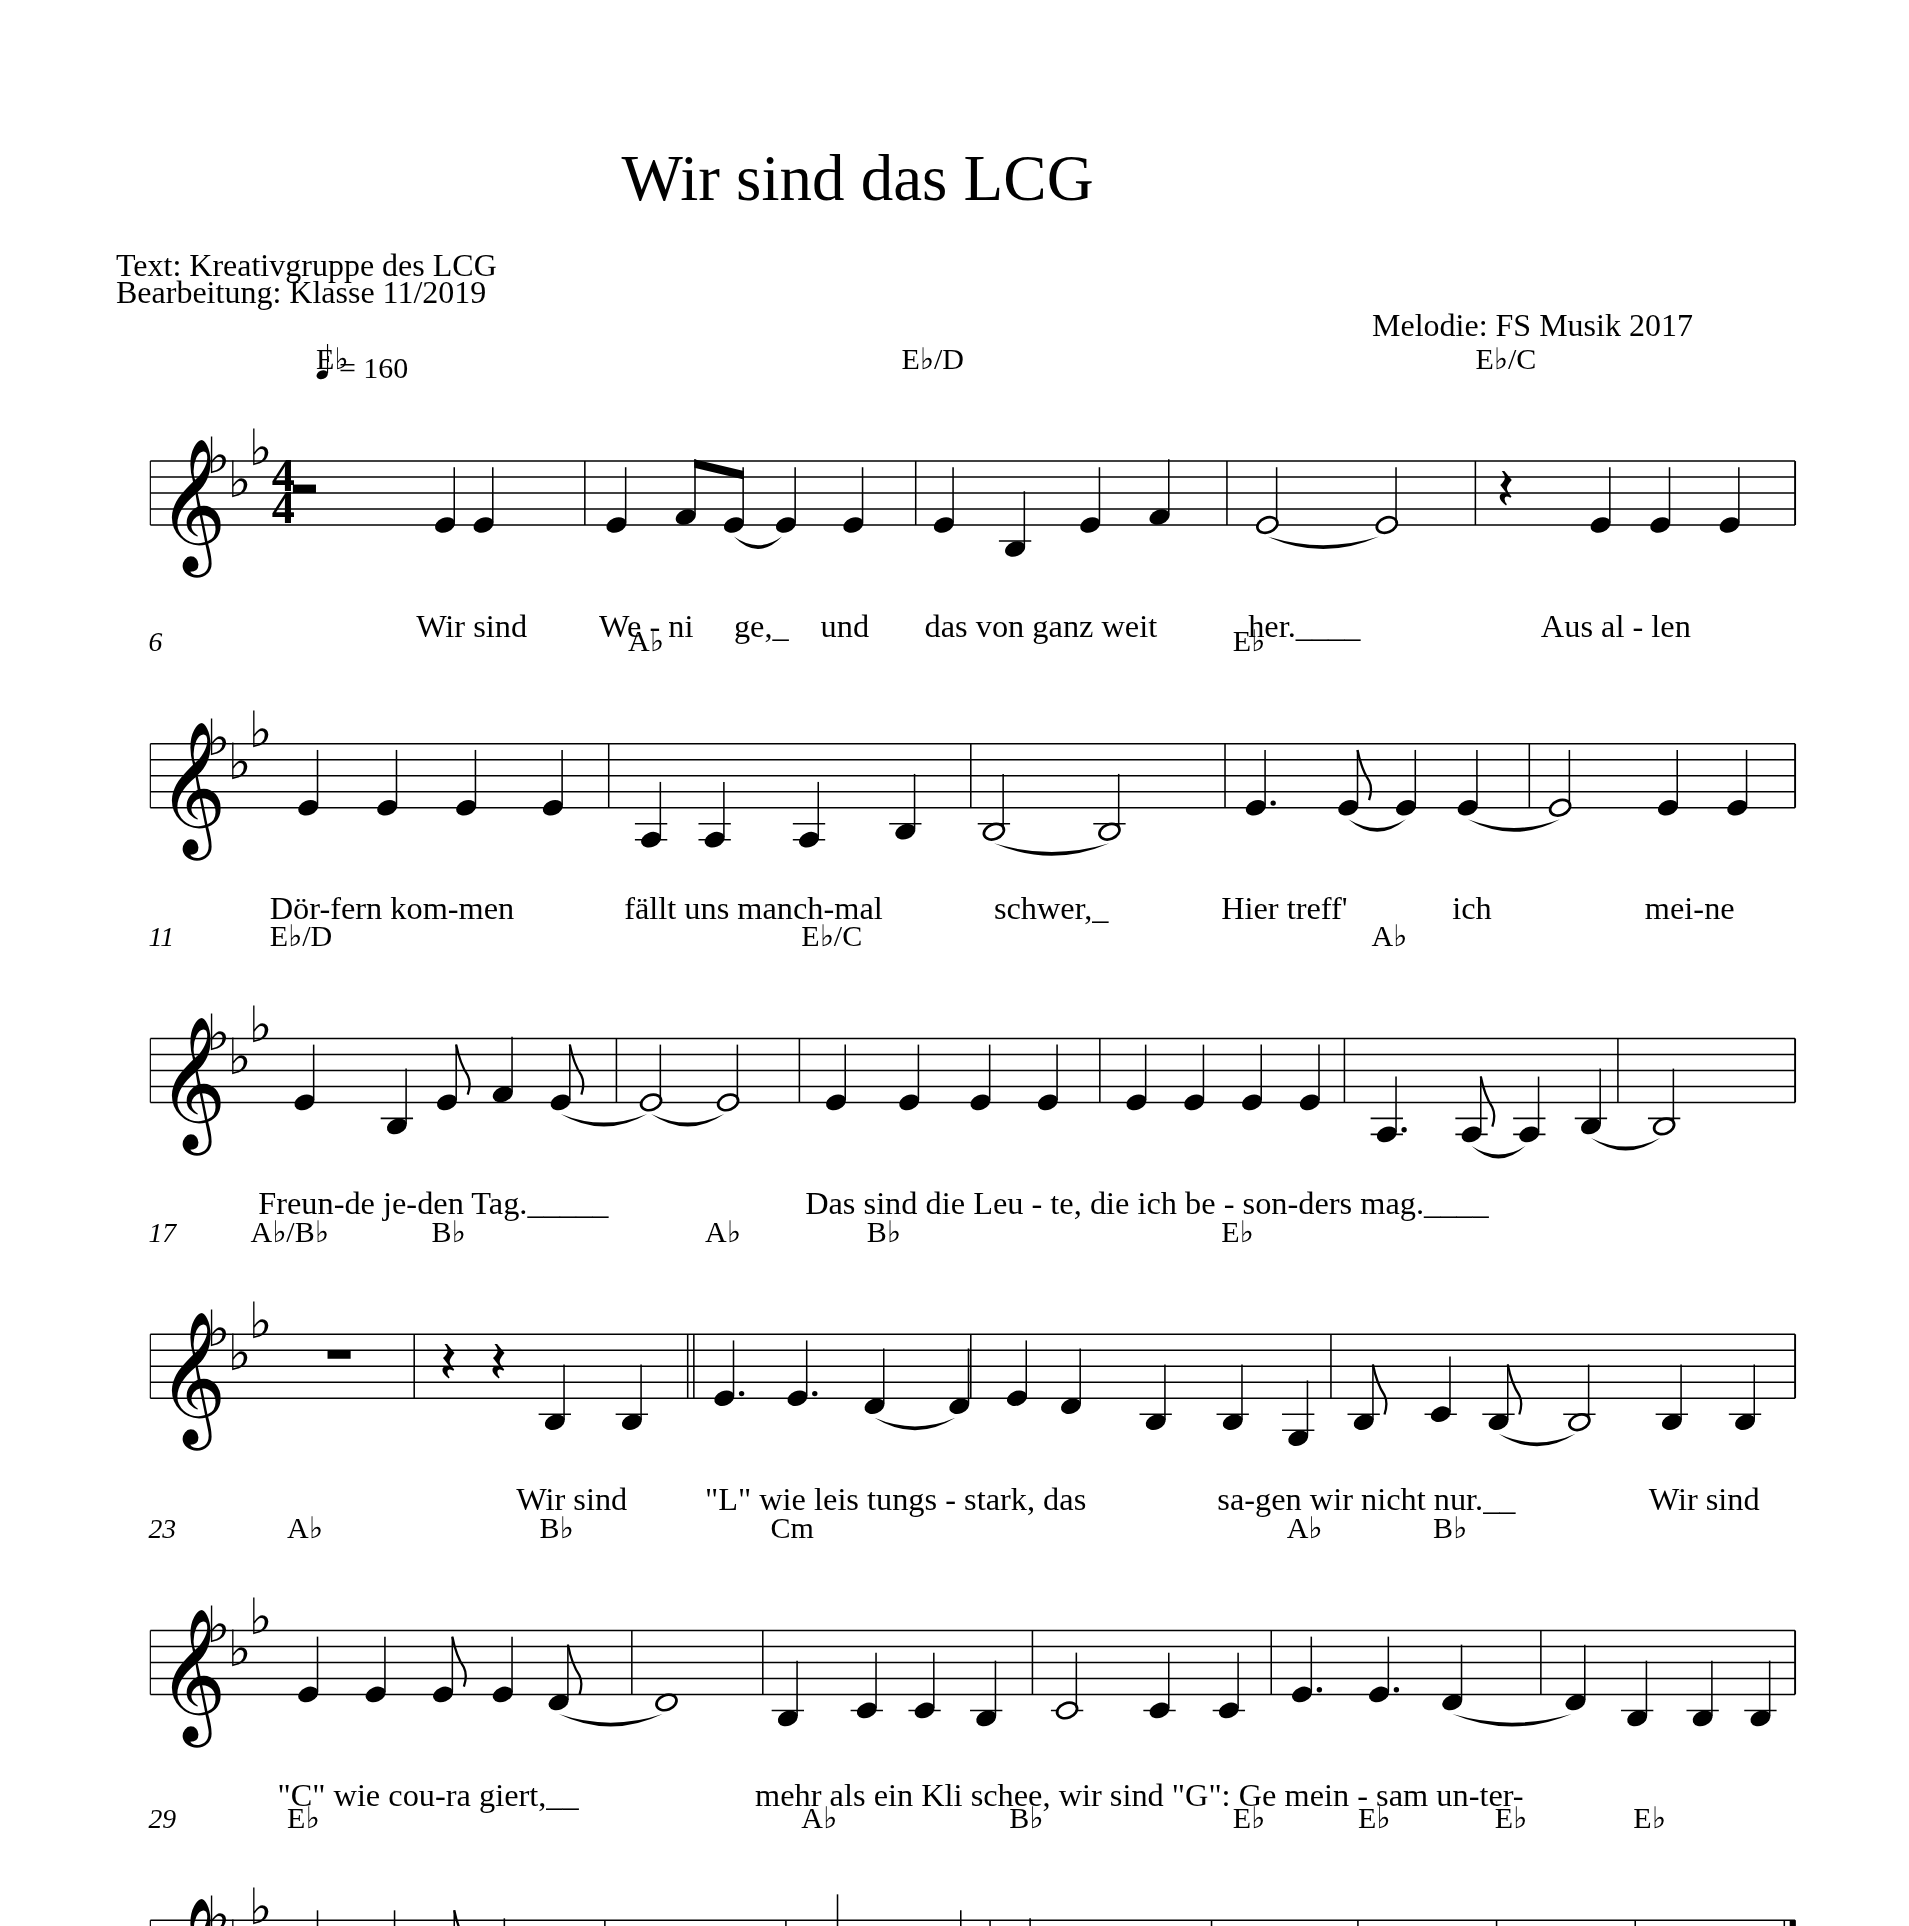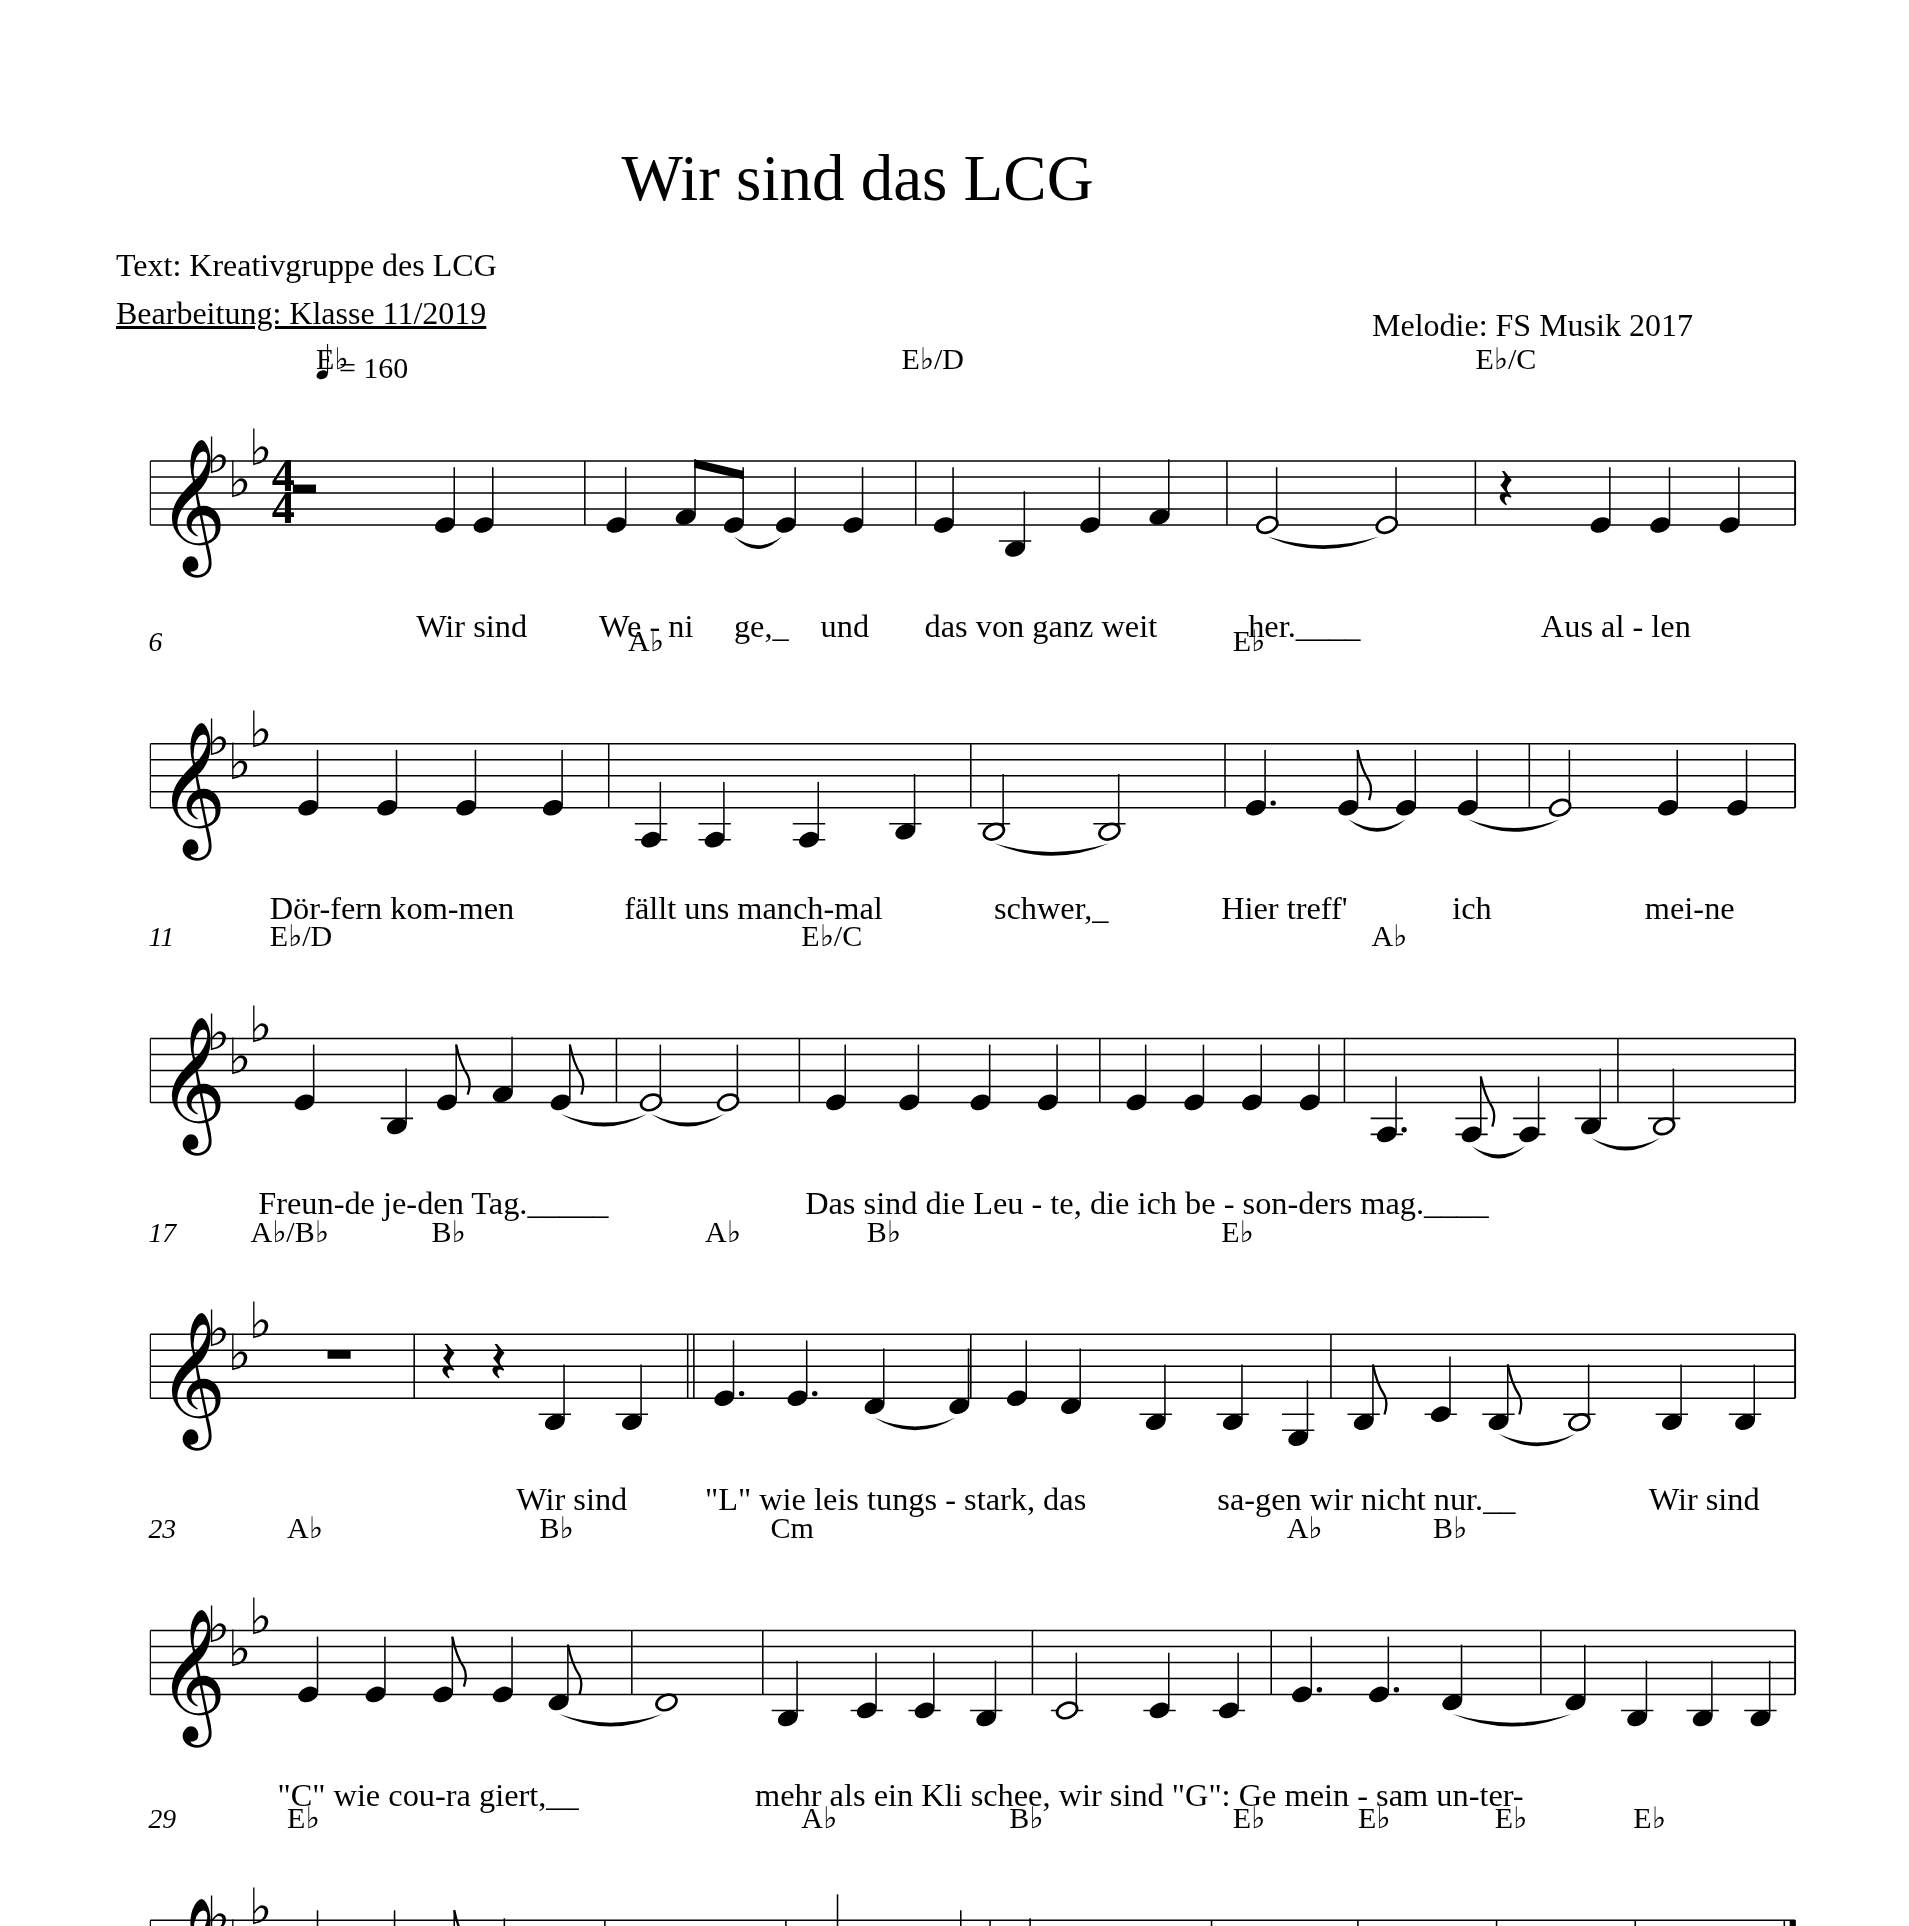--- a/index.html
+++ b/index.html
@@ -9,21 +9,21 @@
   .title { left: 0; width: 1715px; top: 146px; text-align: center; font-size: 65px; line-height: 1; }
   .credit { font-size: 32px; line-height: 1; margin-top: 12px; }
   .tempo { font-size: 30px; line-height: 1; }
   #score { position: absolute; left: 0; top: 0; width: 1910px; height: 2080px; }
 </style>
 </head>
 <body>
 
 <div class="abs title">Wir sind das LCG</div>
 <div class="abs credit" style="left:116px; top:237px;">Text: Kreativgruppe des LCG</div>
-<div class="abs credit" style="left:116px; top:285px;text-decoration:underline;">Bearbeitung: Klasse 11/2019</div>
+<div class="abs credit" style="left:116px; top:264px;">Bearbeitung: Klasse 11/2019</div>
 <div class="abs credit" style="left:1372px; top:297px;">Melodie: FS Musik 2017</div>
 <div class="abs tempo" style="left:316px; top:343px;">
   <svg width="15.4" height="39" viewBox="0 0 40 100" style="vertical-align:-3.9px">
     <ellipse cx="16" cy="82" rx="15" ry="11" transform="rotate(-20 16 82)" fill="#000"></ellipse>
     <line x1="30" y1="78" x2="30" y2="2" stroke="#000" stroke-width="3"></line>
   </svg>
   <span>= 160</span>
 </div>
 
 <svg id="score" viewBox="0 0 4958 5400" xmlns="http://www.w3.org/2000/svg">

